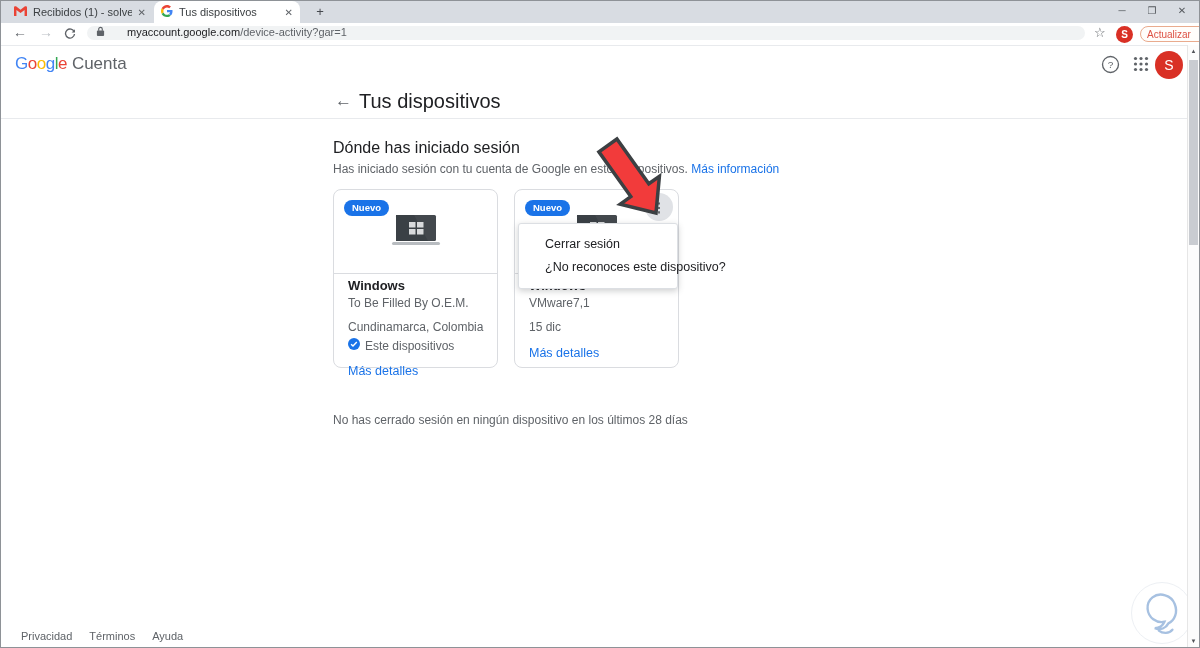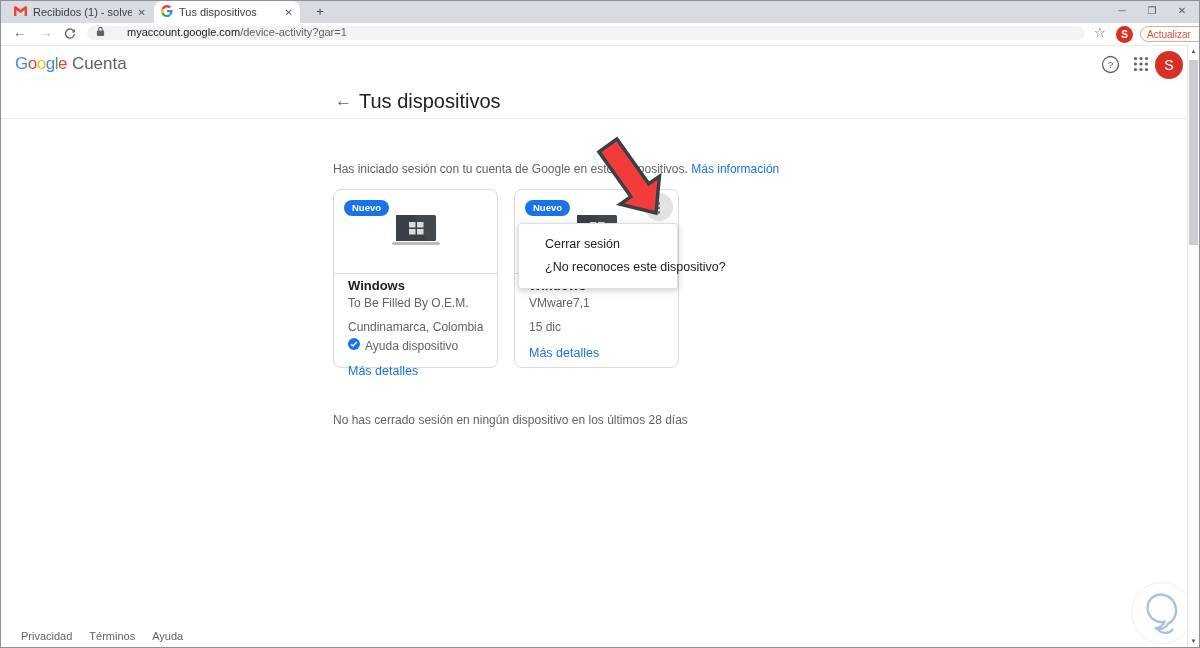--- a/index.html
+++ b/index.html
@@ -169,20 +169,21 @@
           <circle cx="13.5" cy="13.5" r="1.6"></circle>
         </g>
       </svg>
   </span>
   <div class="hdr-avatar">S</div>
 
   <span class="back-arrow">←</span>
   <h1 class="page-title" style="font-weight:normal;">Tus dispositivos</h1>
   <div class="title-divider"></div>
 
+  <div class="sec-h sec1-h">Dónde has iniciado sesión</div>
   <div class="sec-sub sec1-sub">
     <span>Has iniciado sesión con tu cuenta de Google en estos dispositivos.</span>
     <span class="link">Más información</span>
   </div>
 
   <div class="card card1">
     <span class="badge">Nuevo</span>
     <span class="laptop">
       <svg width="50" height="34" viewBox="0 0 50 34">
           <rect x="5" y="2" width="40" height="26" rx="1.5" fill="#43484d"></rect>
@@ -201,21 +202,21 @@
       <div class="dev-name">Windows</div>
       <div class="dev-model">To Be Filled By O.E.M.</div>
       <div class="dev-loc">Cundinamarca, Colombia</div>
       <div class="dev-this">
         <span>
           <svg width="12" height="12" viewBox="0 0 12 12">
               <circle cx="6" cy="6" r="6" fill="#1a73e8"></circle>
               <path d="M3.1 6.2l1.9 1.9 3.8-4" stroke="#fff" stroke-width="1.4" fill="none"></path>
             </svg>
         </span>
-        <span>Ayuda dispositivo</span>
+        <span>Este dispositivos</span>
       </div>
       <div class="dev-details">Más detalles</div>
     </div>
   </div>
 
   <div class="card card2">
     <span class="badge">Nuevo</span>
     <span class="laptop">
       <svg width="50" height="34" viewBox="0 0 50 34">
           <rect x="5" y="2" width="40" height="26" rx="1.5" fill="#43484d"></rect>

